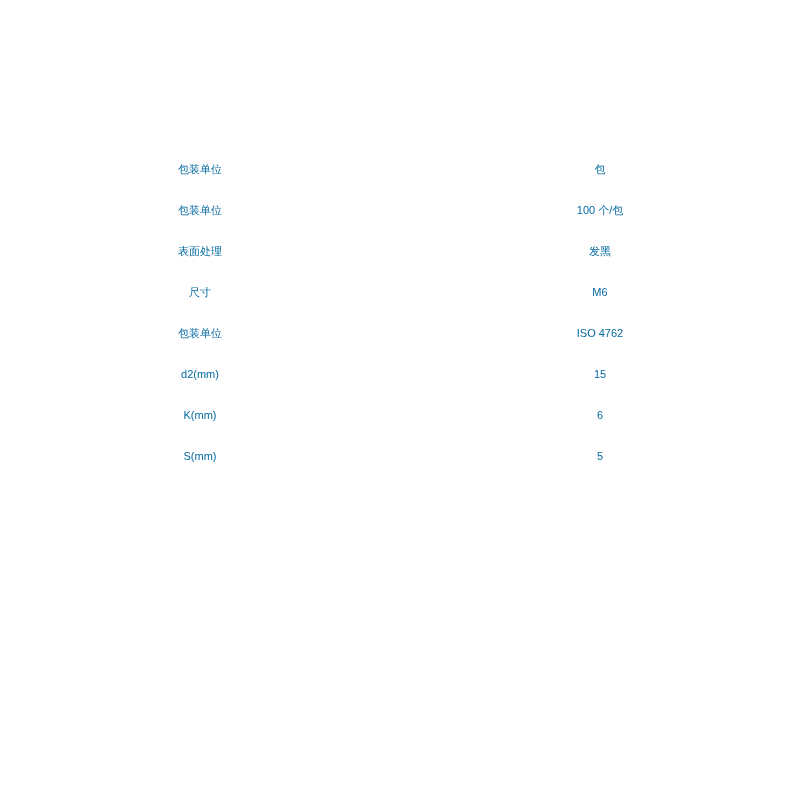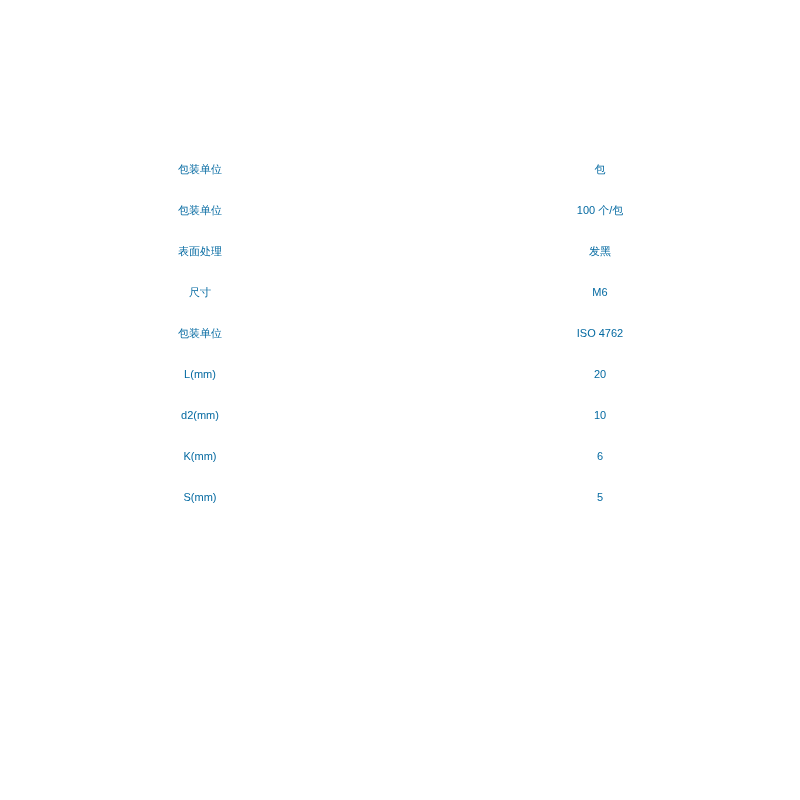--- a/index.html
+++ b/index.html
@@ -71,26 +71,22 @@
       </tr>
       <tr>
         <td class="spec-label">尺寸</td>
         <td class="spec-value">M6</td>
       </tr>
       <tr>
         <td class="spec-label">包装单位</td>
         <td class="spec-value">ISO 4762</td>
       </tr>
       <tr>
-        <td class="spec-label">L(mm)</td>
-        <td class="spec-value">20</td>
-      </tr>
-      <tr>
         <td class="spec-label">d2(mm)</td>
-        <td class="spec-value">10</td>
+        <td class="spec-value">15</td>
       </tr>
       <tr>
         <td class="spec-label">K(mm)</td>
         <td class="spec-value">6</td>
       </tr>
       <tr>
         <td class="spec-label">S(mm)</td>
         <td class="spec-value">5</td>
       </tr>
     </tbody>

